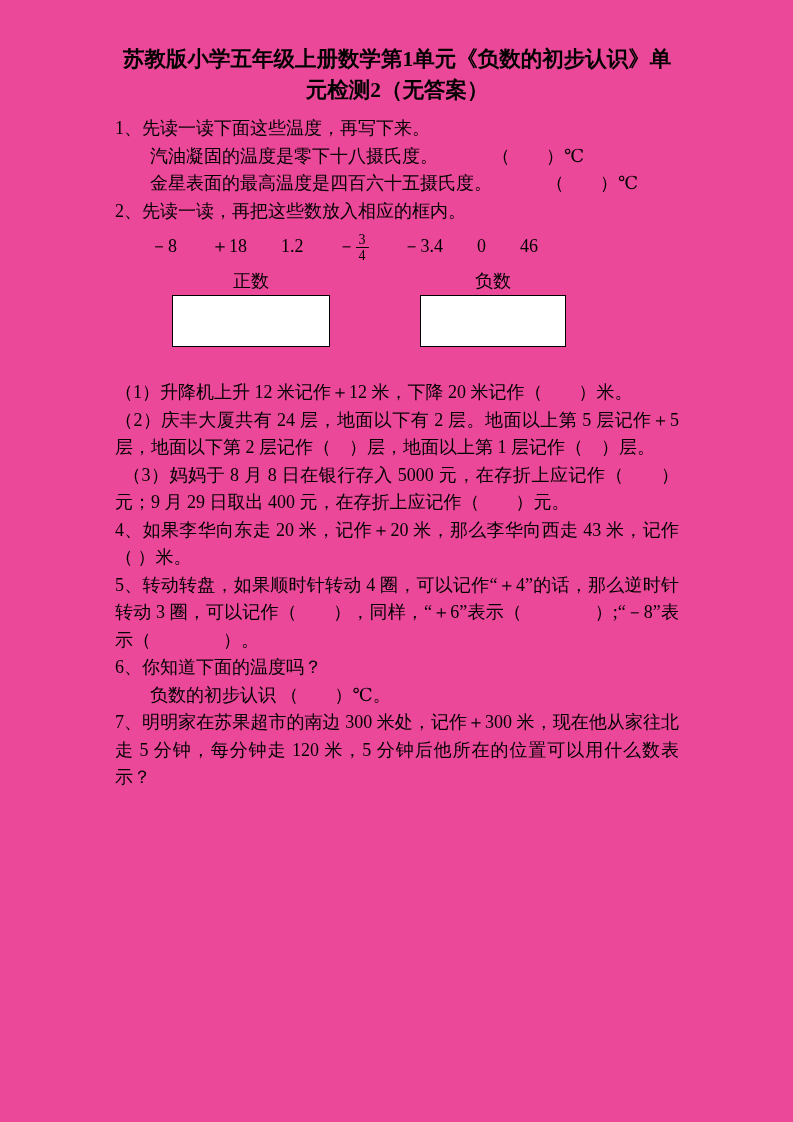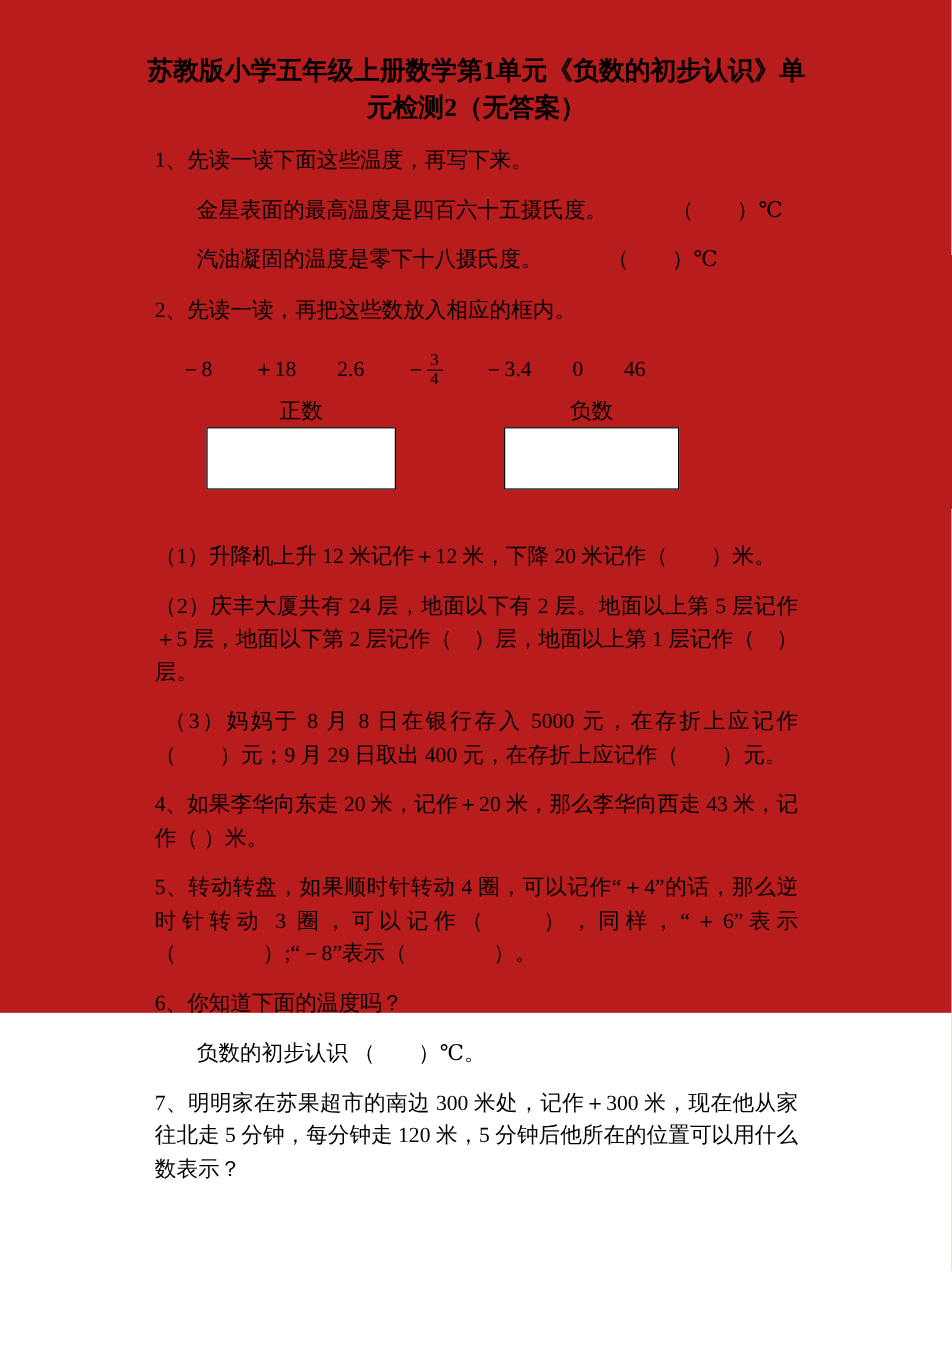--- a/index.html
+++ b/index.html
@@ -1,29 +1,29 @@
 <!DOCTYPE html>
 <html><head>
 <meta charset="utf-8">
 <style>
   * { box-sizing: border-box; }
   html, body { margin: 0; padding: 0; background: #ffffff; }
   body { width: 793px; height: 1122px; overflow: hidden; }
   .page {
-    width: 793px; height: 844px;
+    width: 793px; height: 1122px;
     padding: 44px 114px 53px 115px;
     font-family: "Liberation Serif", "DejaVu Serif", serif;
     font-size: 18px; line-height: 27.5px; color: #000;
-    background: #b91c1c;
+    background: #ec4899;
   }
   .title {
     font-size: 21.5px; font-weight: 700; text-align: center;
     line-height: 31px; margin: 0 0 9px 0;
   }
-  p.line { margin: 14px; }
+  p.line { margin: 0; }
   .just { text-align: justify; }
   .indent { padding-left: 35px; }
   .indent-half { text-indent: 16px; }
   .indent-tiny { text-indent: 8px; }
 
   .numbers-row {
     display: flex; align-items: center;
     padding-left: 35px; gap: 34px; height: 44px;
   }
   .num { white-space: nowrap; }
@@ -44,28 +44,28 @@
   }
 </style>
 </head>
 <body>
 
 <div class="page">
 
   <h1 class="title">苏教版小学五年级上册数学第1单元《负数的初步认识》单元检测2（无答案）</h1>
 
   <p class="line">1、先读一读下面这些温度，再写下来。</p>
+  <p class="line indent">汽油凝固的温度是零下十八摄氏度。　　　（　　）℃</p>
   <p class="line indent">金星表面的最高温度是四百六十五摄氏度。　　　（　　）℃</p>
-  <p class="line indent">汽油凝固的温度是零下十八摄氏度。　　　（　　）℃</p>
 
   <p class="line">2、先读一读，再把这些数放入相应的框内。</p>
   <div class="numbers-row">
     <span class="num">－8</span>
     <span class="num">＋18</span>
-    <span class="num">2.6</span>
+    <span class="num">1.2</span>
     <span class="num frac-wrap">
       <span>－</span>
       <span class="frac">
         <span class="frac-num">3</span>
         <span class="frac-den">4</span>
       </span>
     </span>
     <span class="num">－3.4</span>
     <span class="num">0</span>
     <span class="num">46</span>

